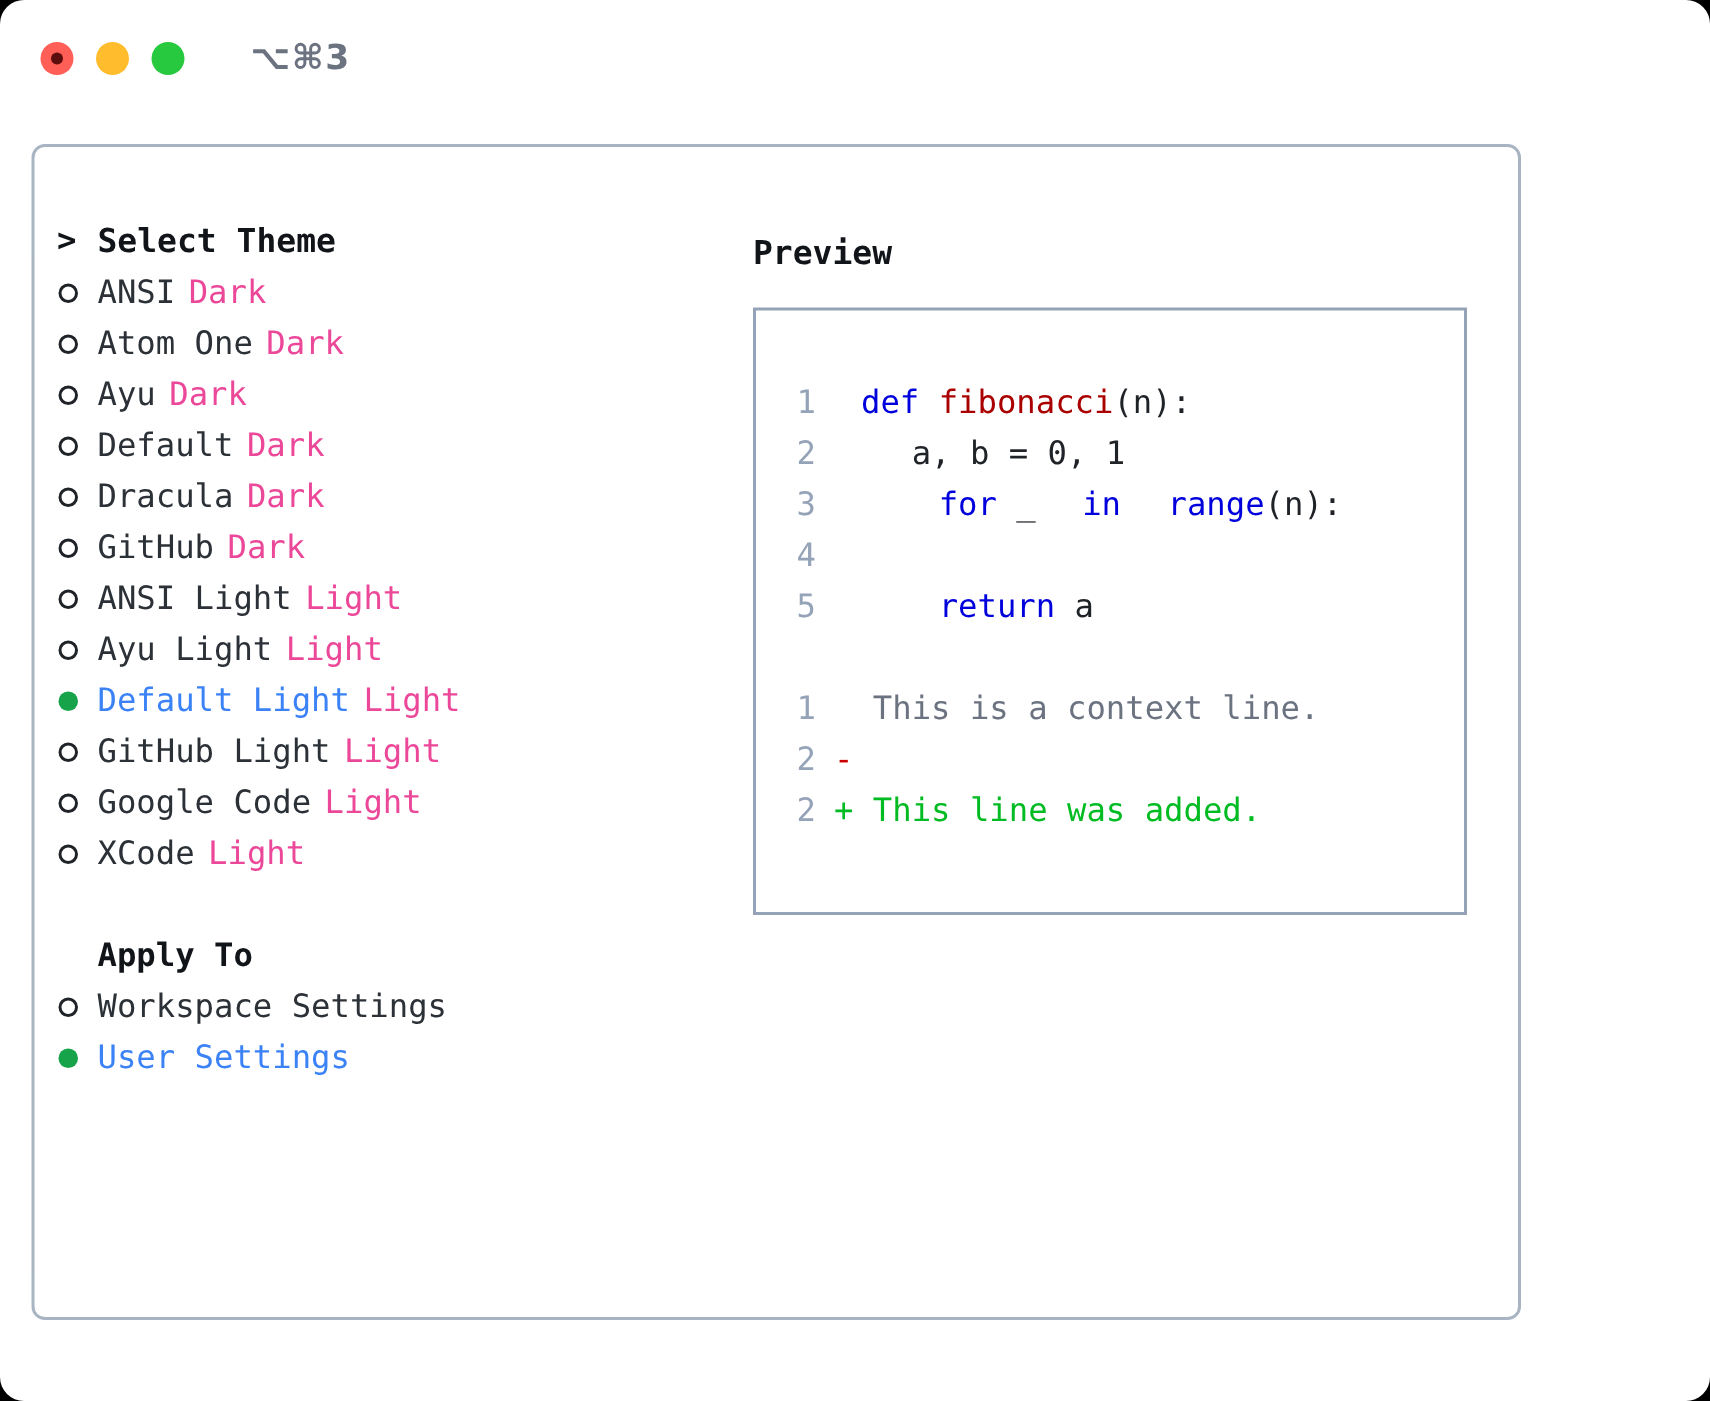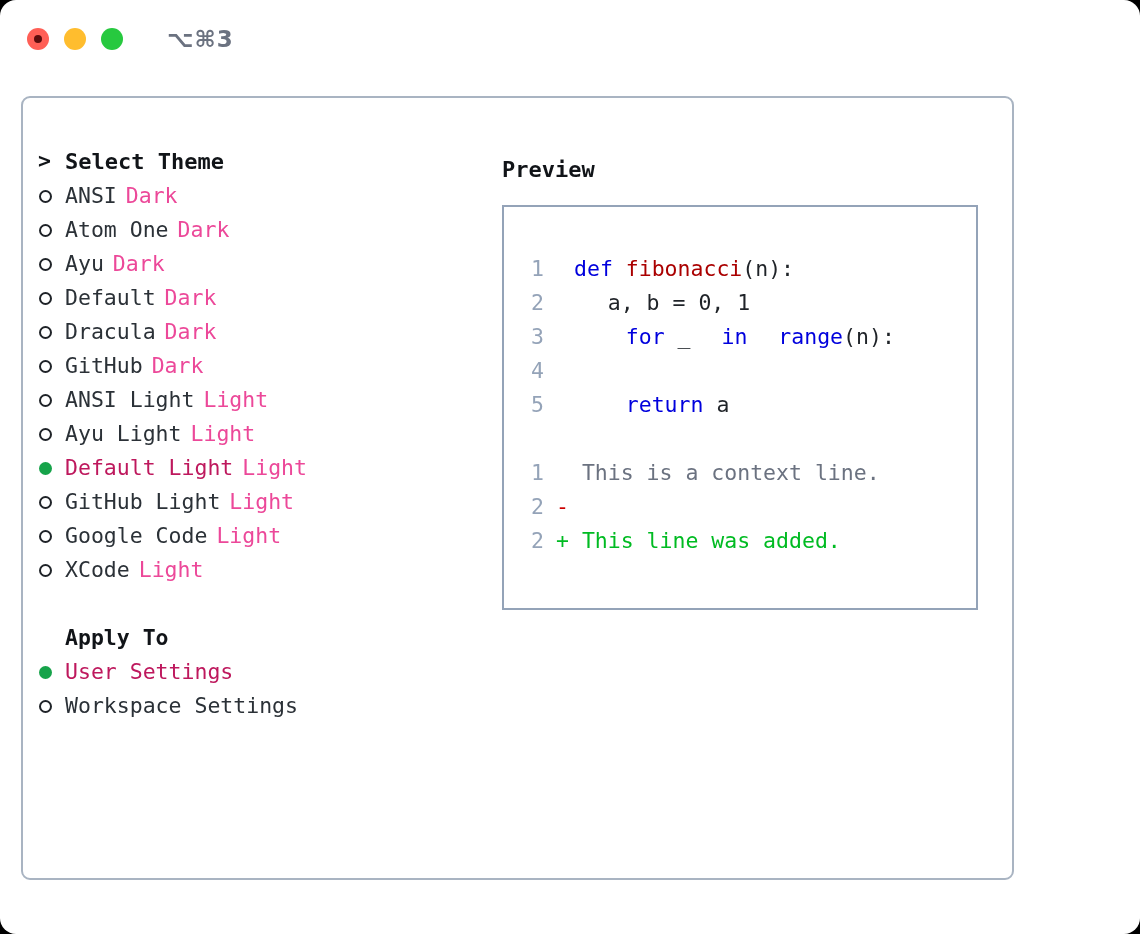--- a/index.html
+++ b/index.html
@@ -135,21 +135,21 @@
     color: #111418;
   }
 
   .header-row .label {
     font-weight: bold;
     color: #111418;
     font-size: 22px;
   }
 
   .label { color: #2b3137; }
-  .label.selected { color: #be185d; text-align: right; }
+  .label.selected { color: #3b82f6; text-align: right; }
   .tag {
     color: #ec4899;
     margin-left: 9px;
   }
 
   .spacer-row { height: 34px; }
 
   .section-header {
     height: 34px;
     display: flex;
@@ -326,27 +326,27 @@
         </div>
 
         <div class="spacer-row"></div>
 
         <div class="section-header">
           <span class="indent"></span>
           <span class="label">Apply To</span>
         </div>
 
         <div class="row">
+          <span class="marker"><span class="dot-hollow"></span></span>
+          <span class="label">Workspace Settings</span>
+        </div>
+
+        <div class="row">
           <span class="marker"><span class="dot-filled"></span></span>
           <span class="label selected">User Settings</span>
-        </div>
-
-        <div class="row">
-          <span class="marker"><span class="dot-hollow"></span></span>
-          <span class="label">Workspace Settings</span>
         </div>
 
       </div>
 
       <div class="right-col">
         <div class="preview-title">Preview</div>
 
         <div class="code-box">
           <div class="code-inner">
 

